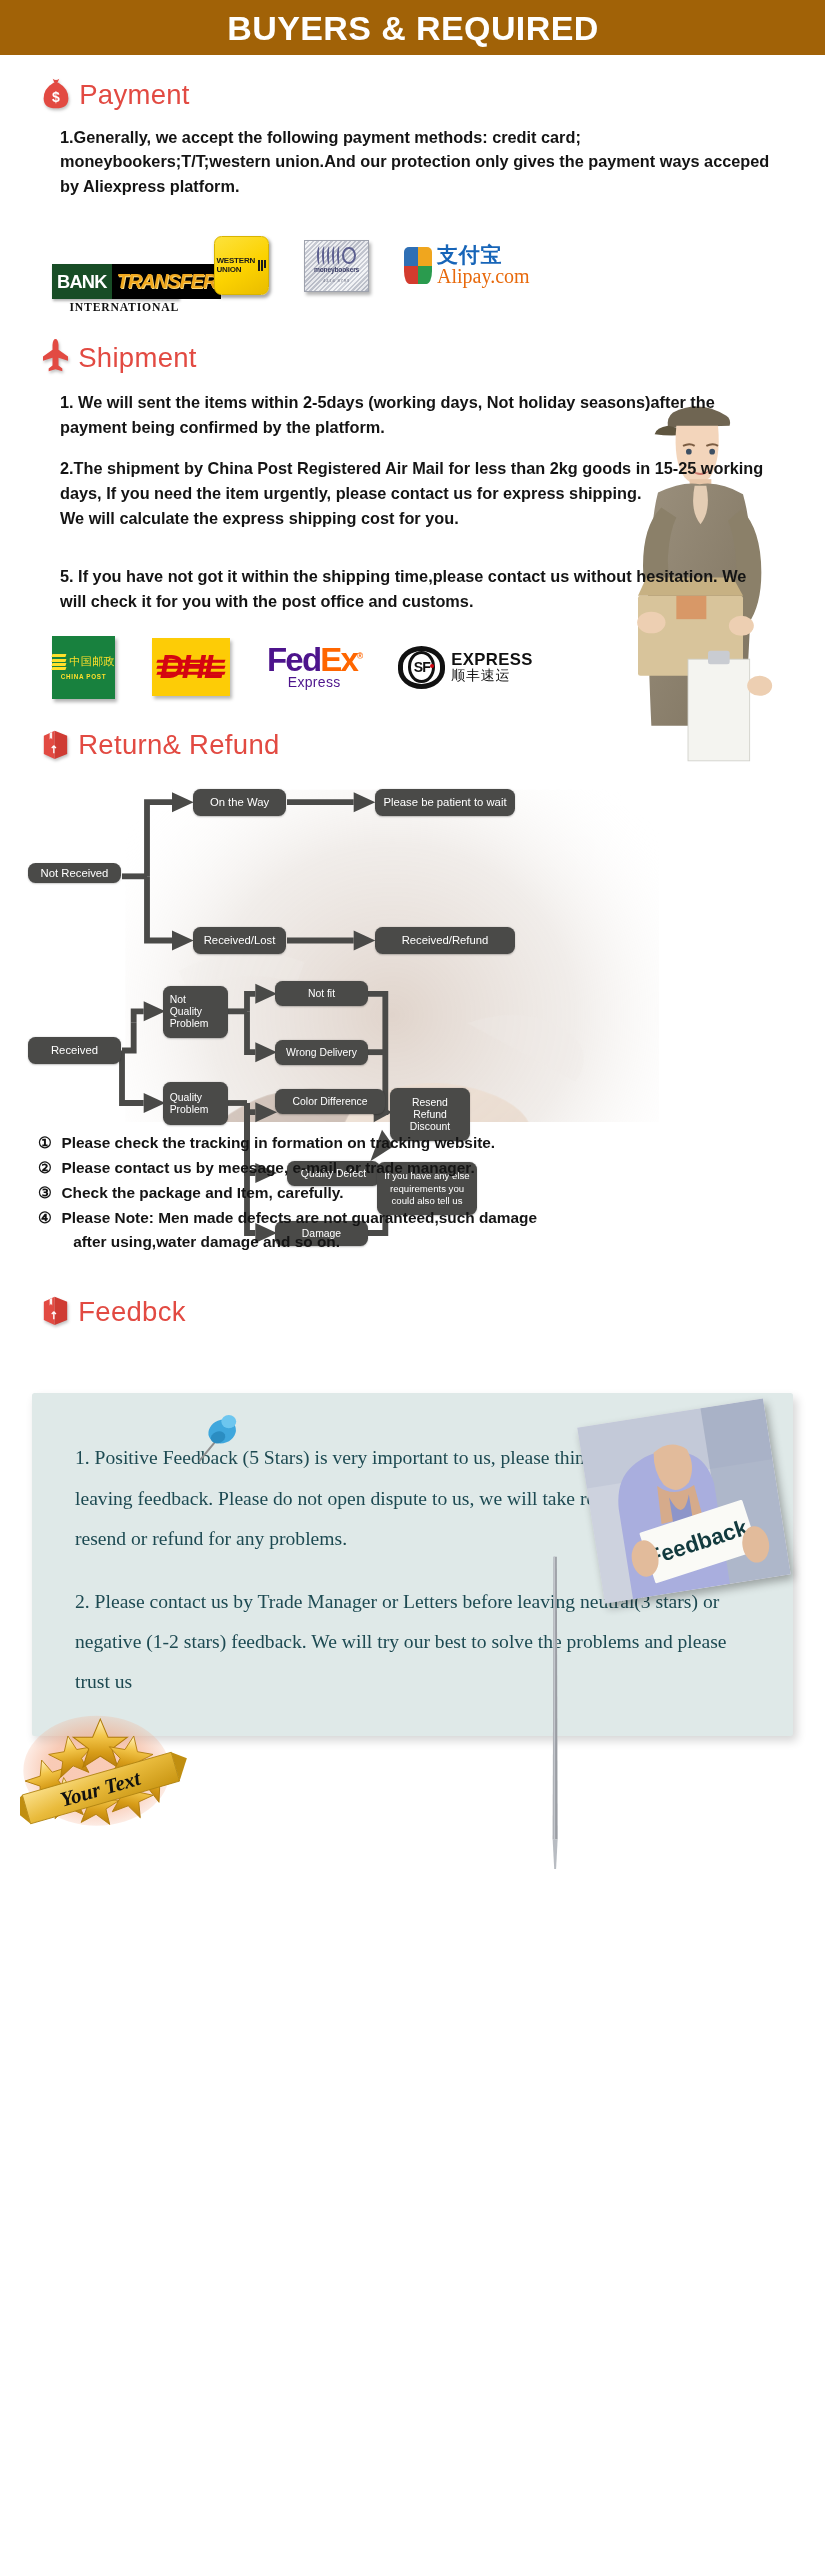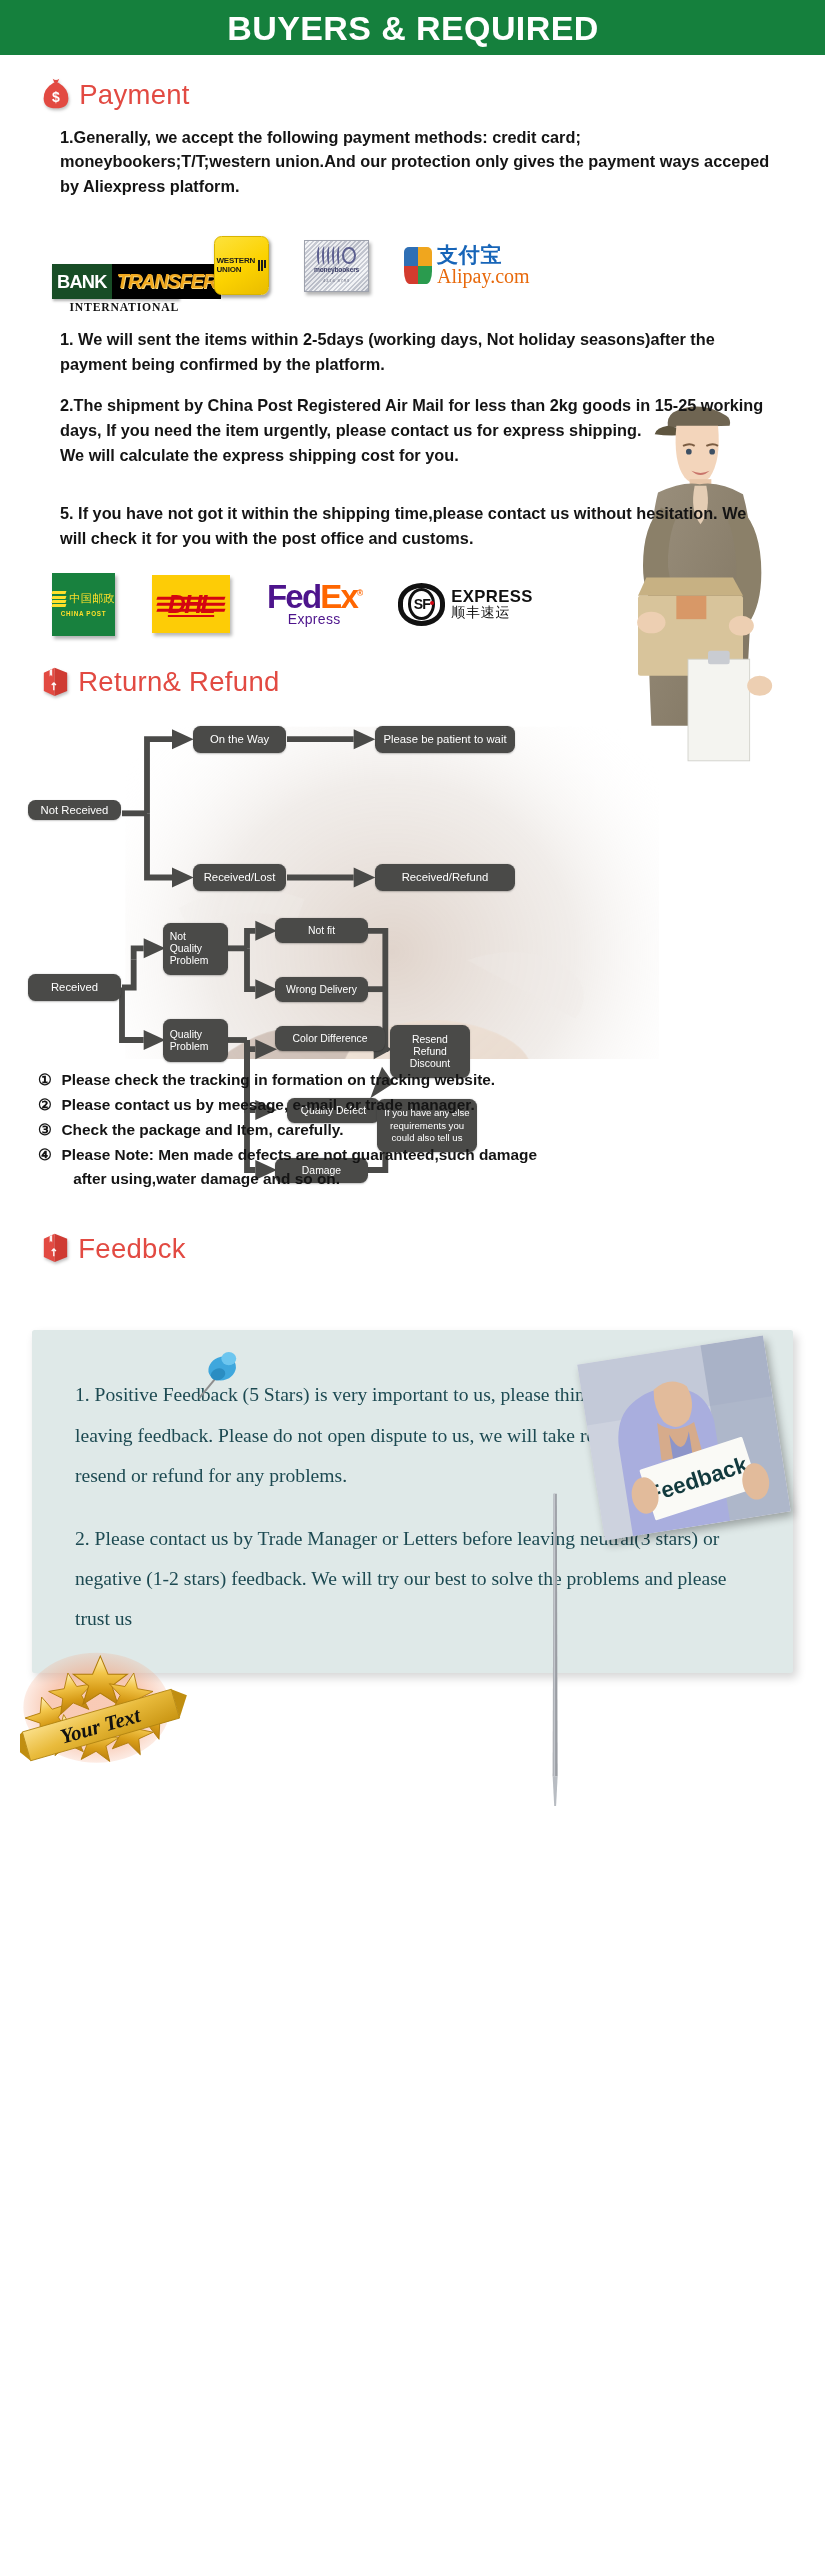--- a/index.html
+++ b/index.html
@@ -7,21 +7,21 @@
   body {
     width:826px;
     font-family:"Liberation Sans", sans-serif;
     color:#1a1a1a;
     -webkit-font-smoothing:antialiased;
   }
   .page { width:826px; position:relative; background:#fff; overflow:hidden; }
 
   
   .banner {
-    background:#15803d;
+    background:#a16207;
     height:55px;
     display:flex; align-items:center; justify-content:center;
   }
   .banner h1 {
     color:#fff;
     font-size:34px;
     font-weight:700;
     letter-spacing:0.4px;
     line-height:1;
     font-family:"Liberation Sans", sans-serif;
@@ -135,22 +135,22 @@
   .cp-cn { font-size:11px; color:#ffe02a; font-family:"DejaVu Sans", sans-serif; letter-spacing:0.4px; }
   .cp-en { font-size:6.3px; color:#ffe02a; letter-spacing:0.7px; font-weight:600; }
 
   
   .dhl {
     width:78px; height:58px; background:#fdcc06;
     box-shadow:1.7px 2.5px 3.3px rgba(0,0,0,.28);
     display:flex; align-items:center; justify-content:center; position:relative;
   }
   .dhl-txt {
-    font-size:25px; font-weight:800; font-style:italic; color:#d40511;
-    letter-spacing:-1.7px; font-family:"Liberation Sans", sans-serif; position:relative; z-index:2;text-decoration:underline;
+    font-size:33px; font-weight:800; font-style:italic; color:#d40511;
+    letter-spacing:-1.7px; font-family:"Liberation Sans", sans-serif; position:relative; z-index:2;
   }
   .dhl-lines { position:absolute; left:5px; right:5px; top:50%; transform:translateY(-50%); z-index:1; }
   .dhl-lines i { display:block; height:2.5px; background:#d40511; margin:3.3px 0; transform:skewX(-20deg); }
 
   
   .fedex { display:flex; flex-direction:column; align-items:center; }
   .fx-main { font-size:33px; font-weight:800; letter-spacing:-1.8px; line-height:.95;
              font-family:"Liberation Sans", sans-serif; }
   .fx-fed { color:#4d148c; }
   .fx-ex { color:#ff6600; }
@@ -286,20 +286,28 @@
           <span class="q q3"></span>
           <span class="q q4"></span>
       </div>
       <div class="ap-txt">
         <span class="ap-cn">支付宝</span>
         <span class="ap-com">Alipay.com</span>
       </div>
     </div>
   </div>
 
+  <div class="sec-head" style="margin-top:25px;">
+    <span class="ico">
+      <svg width="27" height="35" viewBox="0 0 32 42">
+        <path d="M16 0 q3 0 3.6 7 l0 6 11.4 8 0 5 -11.4 -3.6 0 9.4 4.6 3.6 0 3.4 -8.2 -2.4 -8.2 2.4 0 -3.4 4.6 -3.6 0 -9.4 -11.4 3.6 0 -5 11.4 -8 0 -6 q.6 -7 3.6 -7 z" fill="#e24a42"></path>
+      </svg>
+    </span>
+    <span class="title">Shipment</span>
+  </div>
 
   <div class="courier">
     <svg width="175" height="367" viewBox="0 0 210 440">
       <defs>
         <linearGradient id="fade" x1="0" y1="0" x2="0" y2="1">
           <stop offset="0%" stop-color="#fff" stop-opacity="0"></stop>
           <stop offset="12%" stop-color="#fff" stop-opacity="0"></stop>
           <stop offset="100%" stop-color="#fff" stop-opacity="0"></stop>
         </linearGradient>
         <linearGradient id="shirt" x1="0" y1="0" x2="1" y2="1">

